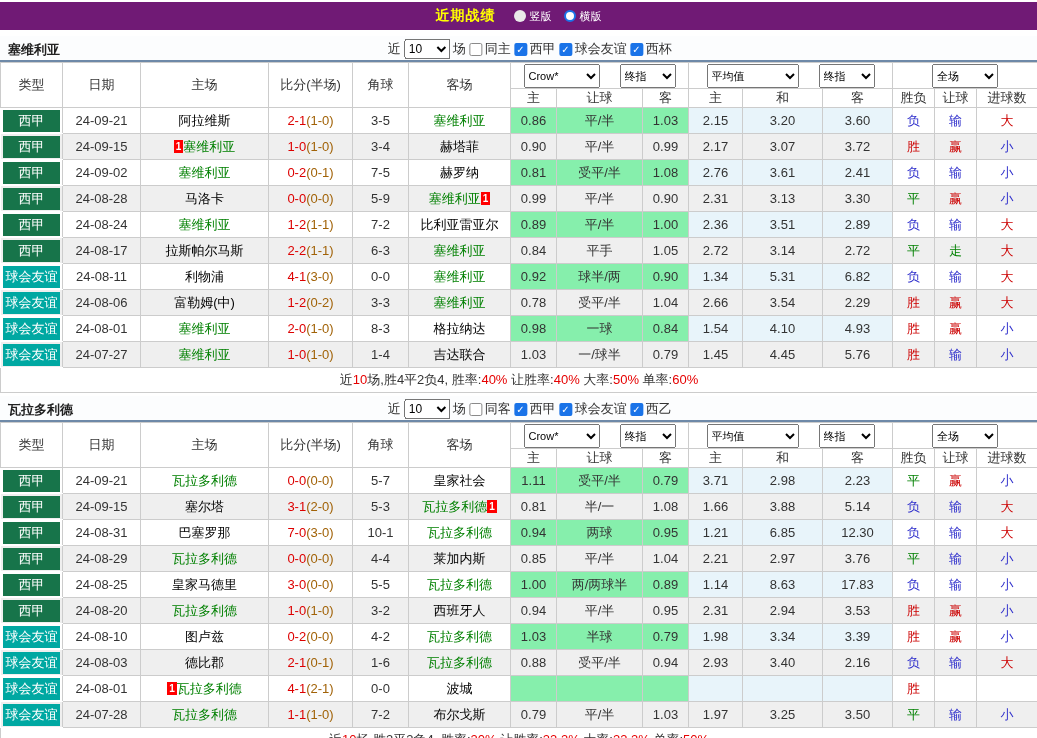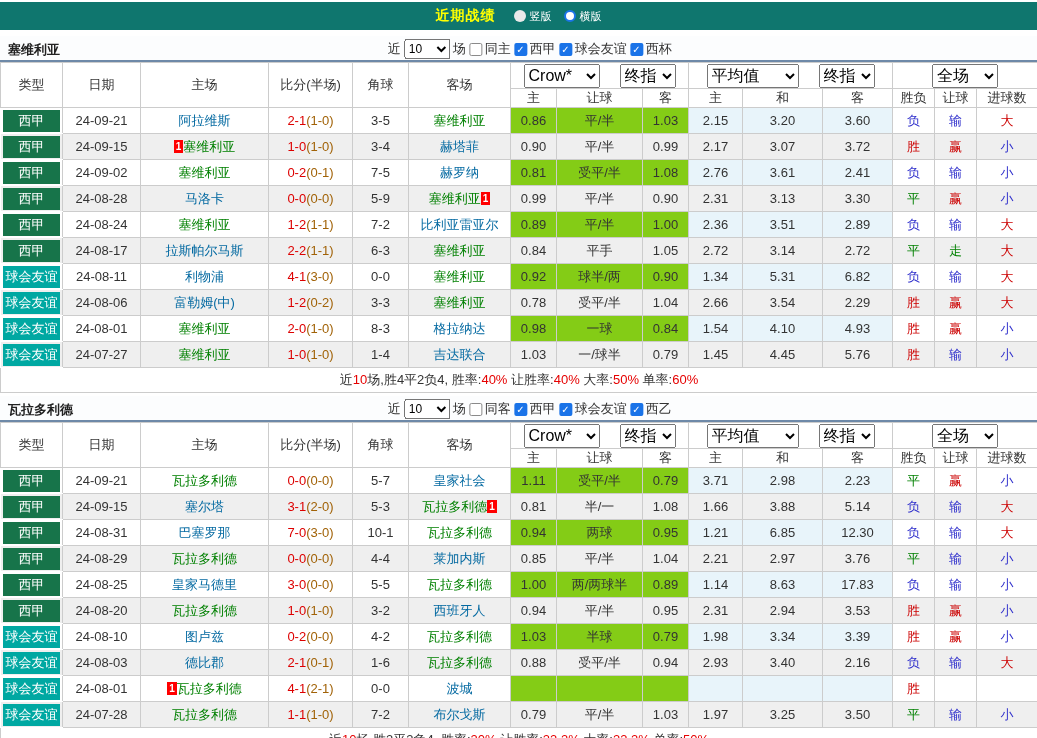--- a/index.html
+++ b/index.html
@@ -1,50 +1,50 @@
 <!DOCTYPE html>
 <html><head>
 <meta charset="utf-8">
 <style>
   *{margin:0;padding:0;box-sizing:border-box;}
   body{font-family:"Liberation Sans","DejaVu Sans",sans-serif;background:#fff;width:1037px;}
 
-  .titlebar{margin-top:2px;height:28px;background:#0f766e;display:flex;align-items:center;justify-content:center;gap:12px;margin-bottom:6px;}
+  .titlebar{margin-top:2px;height:28px;background:#701a75;display:flex;align-items:center;justify-content:center;gap:12px;margin-bottom:6px;}
   .titlebar .title{color:#ffff00;font-weight:bold;font-size:14px;margin-right:6px;letter-spacing:1px;}
   .radio-opt{display:inline-flex;align-items:center;gap:4px;color:#fff;font-size:11px;cursor:pointer;}
   .radio{width:12px;height:12px;border-radius:50%;display:inline-block;}
   .radio.sel{background:#e9e9e9;}
   .radio.unsel{background:#fff;border:2px solid #1a73e8;}
 
   .section-top{position:relative;height:26px;background:#fcfdfe;border-bottom:2px solid #6e89a8;}
   .team-name{position:absolute;left:8px;top:5px;font-weight:bold;font-size:13px;color:#222;}
   .filters{position:absolute;left:50%;top:3px;transform:translateX(-46%);display:flex;align-items:center;gap:3px;font-size:13px;color:#333;white-space:nowrap;}
   .count-sel{width:46px;height:20px;font-size:12px;}
 
   table{border-collapse:collapse;table-layout:fixed;width:1037px;border-radius:30px;}
   th,td{border:1px solid #ccc;text-align:center;font-weight:normal;font-size:13px;color:#333;padding:0;white-space:nowrap;overflow:hidden;}
   thead th{background:#fff;}
   thead tr.selrow th{height:26px;}
   thead tr.subrow th{height:19px;}
   thead th.span2{height:45px;}
-  thead select{height:24px;font-size:16px;vertical-align:middle;}
+  thead select{height:24px;font-size:11px;vertical-align:middle;}
   .sel-crow{width:76px;margin-right:4px;}
   .sel-final{width:56px;margin-left:16px;}
   .sel-avg{width:92px;margin-right:4px;}
   .sel-full{width:66px;}
 
   tbody td{height:26px;}
   tbody tr.alt td{background:#efefef;}
-  td.cream{background:#84cc16;}
+  td.cream{background:#86efac;}
   td.lblue{background:#e8f4fa;}
   td.type-cell{background:#fff;border-color:#fff #ccc #fff #fff;}
   .type-badge{margin:1px 2px;height:22px;line-height:22px;color:#fff;font-size:13px;}
   .bg-league{background:#17744a;}
   .bg-friendly{background:#00a8a2;}
-  .team{color:#0369a1;cursor:pointer;}
+  .team{color:#000000;cursor:pointer;}
   .team.green{color:#008000;}
   .redcard{display:inline-block;background:#f00;color:#fff;font-size:10px;line-height:13px;padding:0 2px;font-weight:bold;vertical-align:1px;}
   .ft{color:#dd0000;}
   .ht{color:#a16207;}
   td.c-red{color:#cc0000;}
   td.c-green{color:#008000;}
   td.c-blue{color:#3030cc;}
 
   tr.summary td{height:25px;background:#fff;font-size:13px;color:#333;}
   .sum-red{color:#e60000;}

